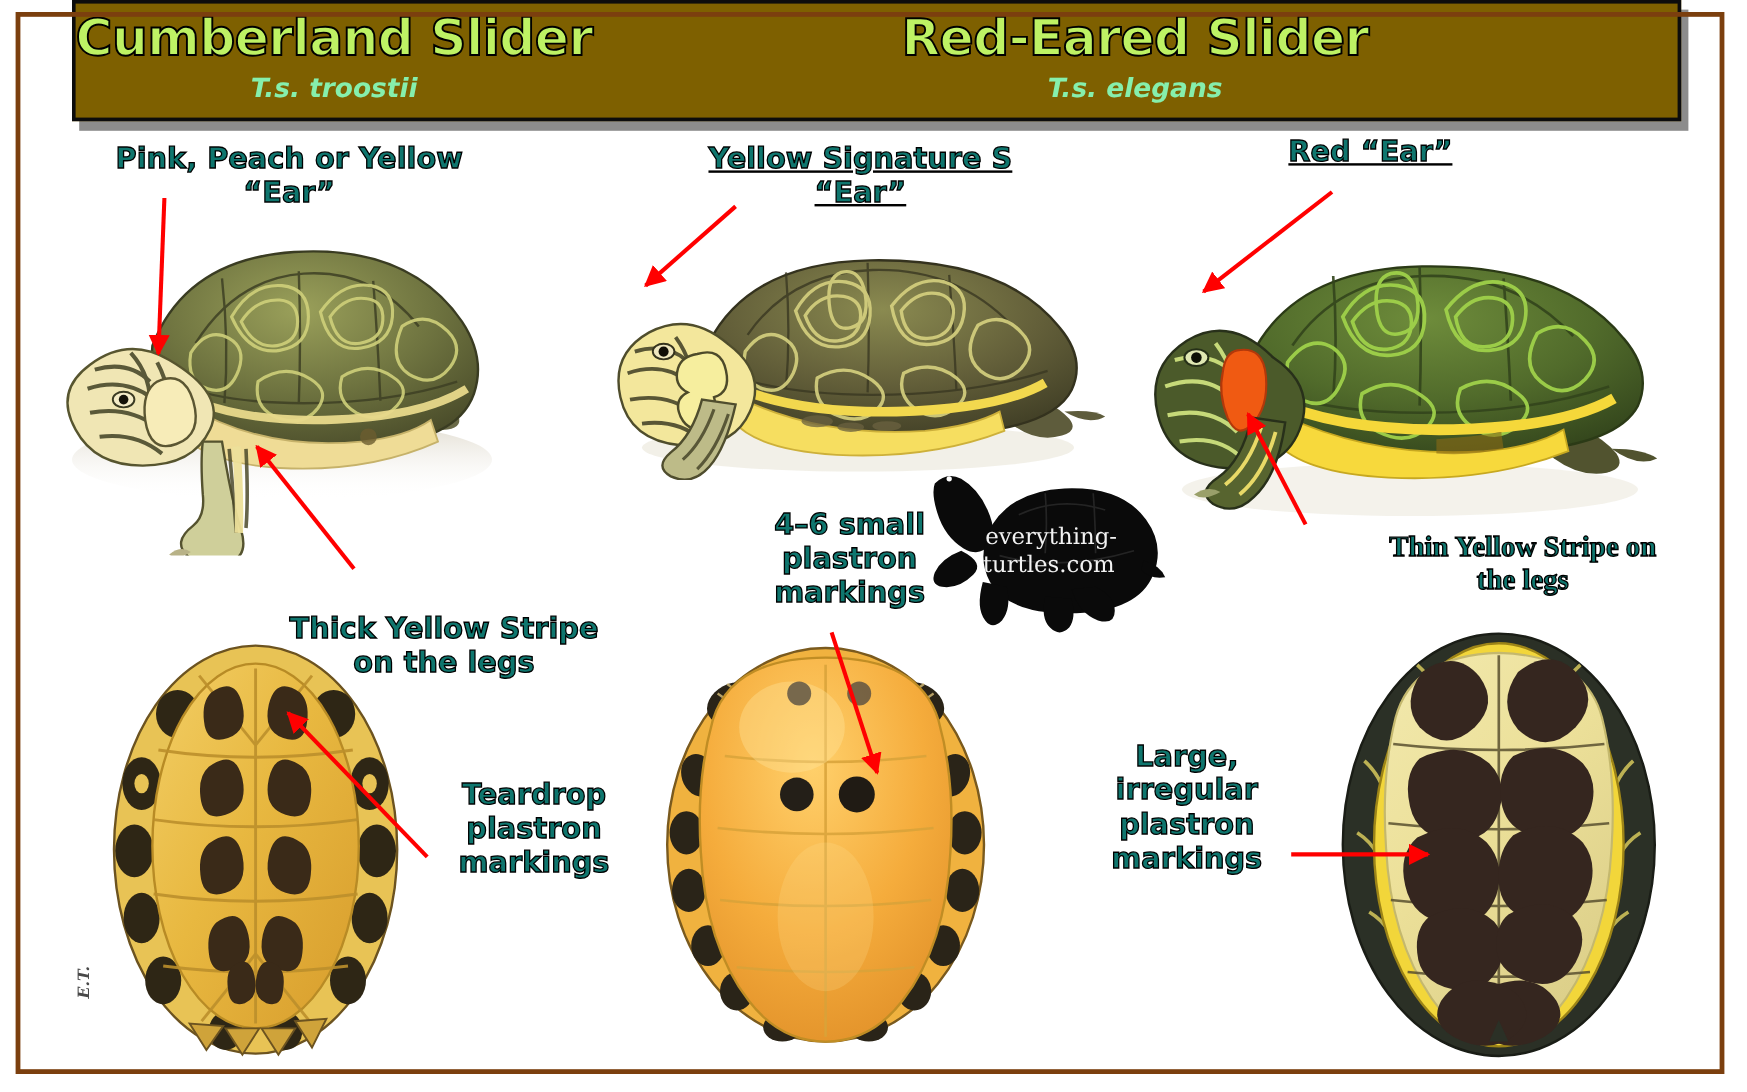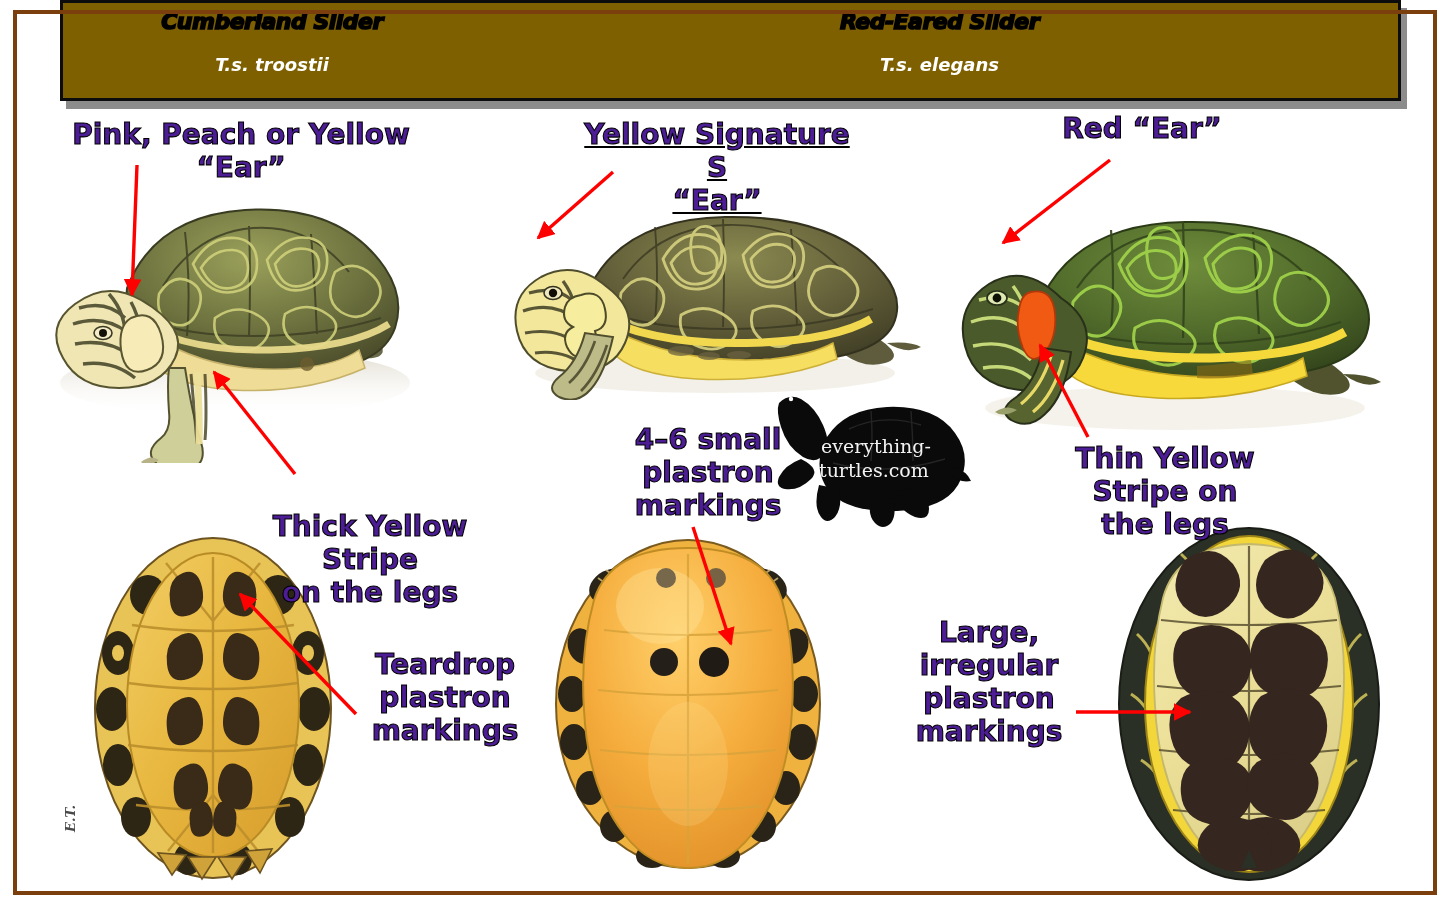--- a/index.html
+++ b/index.html
@@ -22,36 +22,36 @@
     background:#7e6000;border:3px solid #0c0c0c;box-sizing:border-box;
     box-shadow:6px 8px 0 rgba(120,120,120,.85);
     display:flex;
   }
   .hdr-col{flex:1;display:flex;flex-direction:column;align-items:center;justify-content:center;}
   .hdr-col.c1{flex:0 0 418px;}
   .hdr-col.c2{flex:0 0 470px;}
   .hdr-col.c3{flex:1;text-align:center;}
   .sp-common{
     font-family:"DejaVu Sans","Liberation Sans",sans-serif;
-    font-weight:bold;font-style:italic;font-size:22px;color:#000000;
+    font-weight:bold;font-size:42px;color:#bef264;
     letter-spacing:-0.5px;line-height:1;
     -webkit-text-stroke:1.6px #000;
     margin:0 0 7px 0;white-space:nowrap;
   }
   .sp-latin{
     font-family:"DejaVu Sans","Liberation Sans",sans-serif;
-    font-weight:bold;font-style:italic;font-size:18px;color:#ffffff;
-    line-height:1;margin:16px;white-space:nowrap;
+    font-weight:bold;font-style:italic;font-size:22px;color:#86efac;
+    line-height:1;margin:4px;white-space:nowrap;
   }
 
   
   .callout{
-    position:absolute;color:#4c1d95;text-align:center;
+    position:absolute;color:#0f766e;text-align:center;
     font-family:"DejaVu Sans","Liberation Sans",sans-serif;
-    font-weight:bold;font-size:28px;line-height:1.18;
+    font-weight:bold;font-size:24px;line-height:1.18;
     -webkit-text-stroke:1.1px #000;white-space:pre-line;
   }
 
   
   .photo{position:absolute;}
   .photo svg{display:block;width:100%;height:100%;}
 
   
   #arrows{position:absolute;left:0;top:0;width:1456px;height:910px;pointer-events:none;}
 
@@ -475,23 +475,23 @@
 plastron
 markings</div>
 
   <div class="callout" style="left:578px;top:118px;width:278px;text-decoration:underline;">Yellow Signature S
 “Ear”</div>
 
   <div class="callout" style="left:628px;top:423px;width:160px;">4–6 small
 plastron
 markings</div>
 
-  <div class="callout" style="left:1052px;top:112px;width:180px;">Red “Ear”</div>
-
-  <div class="callout" style="left:1024px;top:442px;width:282px;">Thin Yellow Stripe on
+  <div class="callout" style="left:1052px;top:112px;width:180px;text-decoration:underline;">Red “Ear”</div>
+
+  <div class="callout" style="left:1128px;top:442px;width:282px;font-family:Liberation Serif, serif;">Thin Yellow Stripe on
 the legs</div>
 
   <div class="callout" style="left:906px;top:616px;width:166px;">Large,
 irregular
 plastron
 markings</div>
 
   <svg id="arrows" viewBox="0 0 1456 910" xmlns="http://www.w3.org/2000/svg">
     <defs>
       <marker id="ah" viewBox="0 0 10 10" refX="9" refY="5" markerWidth="5.2" markerHeight="5.2" orient="auto-start-reverse">

